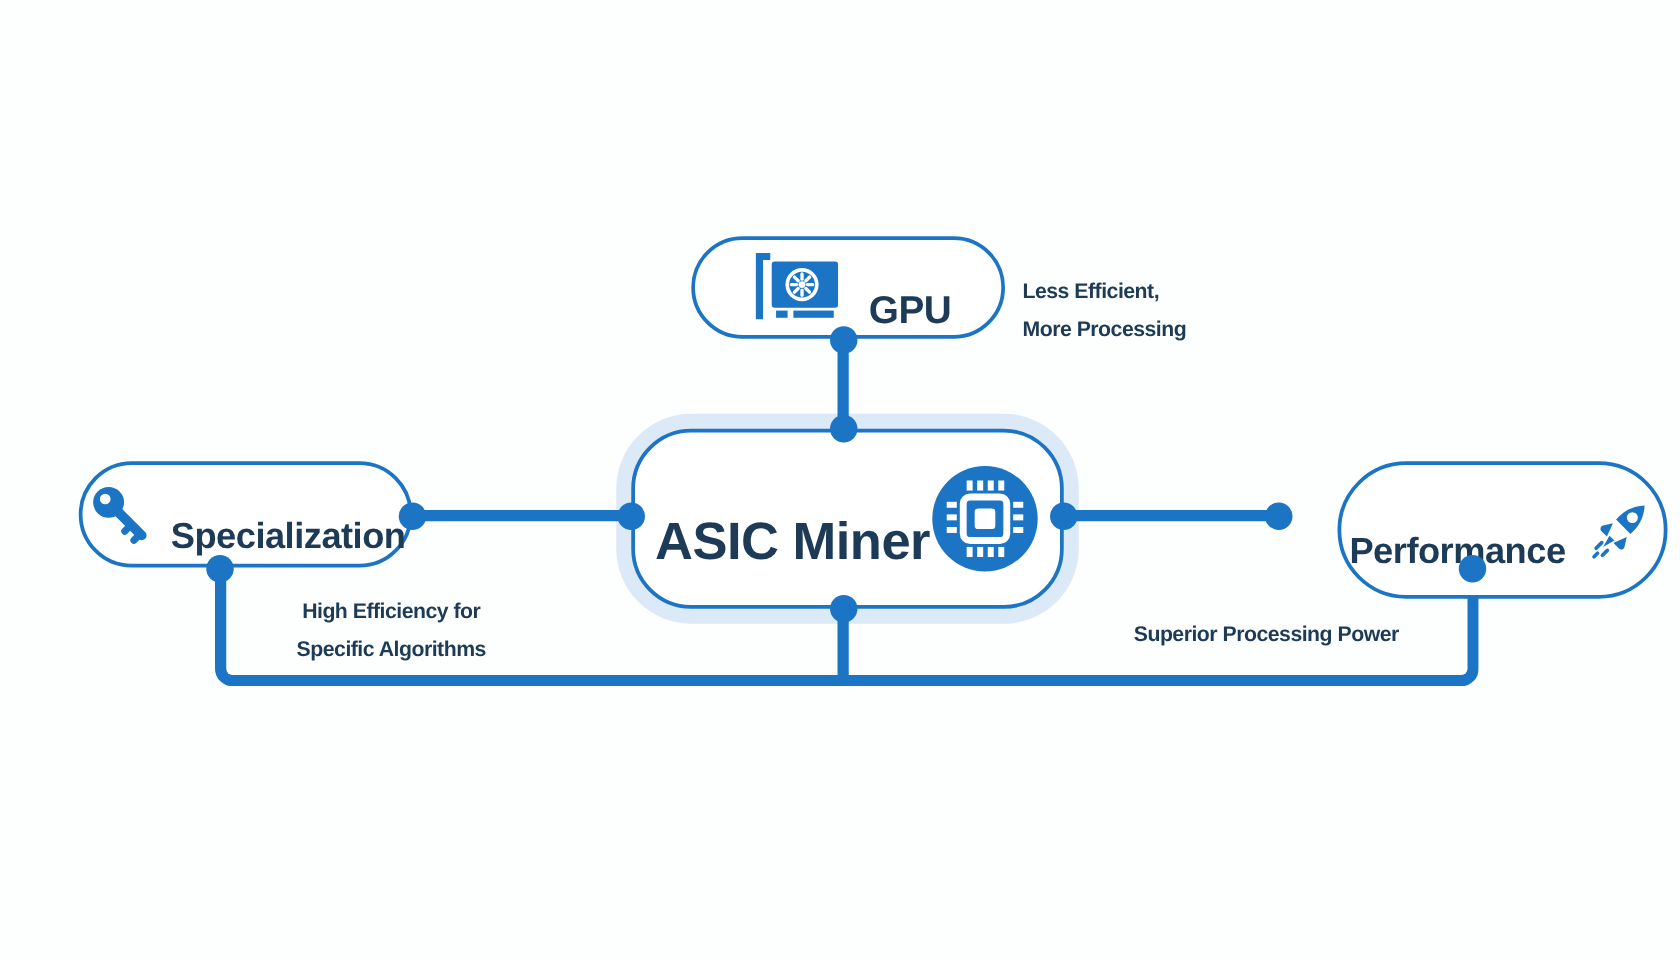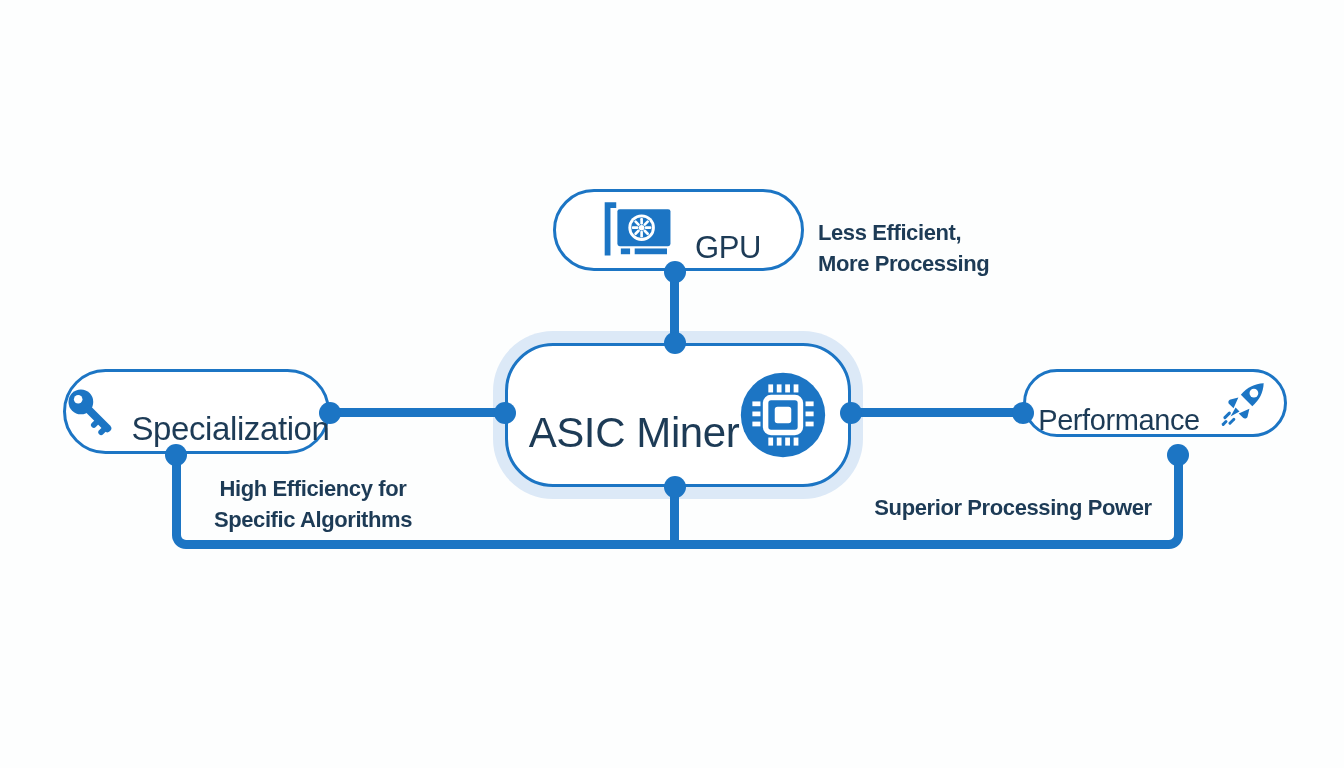--- a/index.html
+++ b/index.html
@@ -9,32 +9,32 @@
   }
   .glow{position:absolute;left:493px;top:331px;width:370px;height:168px;
     border-radius:60px;background:#dce9f7;}
   .line{position:absolute;background:#1c75c4;border-radius:5px;}
   .bottom-path{position:absolute;left:172px;top:455px;width:1011px;height:94px;
     box-sizing:border-box;border-left:9px solid #1c75c4;border-right:9px solid #1c75c4;
     border-bottom:9px solid #1c75c4;border-radius:0 0 14px 14px;}
   .node{position:absolute;display:flex;align-items:center;justify-content:center;
     background:#ffffff;border:3px solid #1c75c4;box-sizing:border-box;}
   .pill{border-radius:70px;}
-  .label{color:#1d3b56;font-weight:normal;letter-spacing:-0.4px;white-space:nowrap;margin-top:35px;}
+  .label{color:#1d3b56;font-weight:bold;letter-spacing:-0.4px;white-space:nowrap;margin-top:35px;}
   .dot{position:absolute;width:22px;height:22px;border-radius:50%;background:#1c75c4;}
-  .annotation{position:absolute;color:#1d3b56;font-weight:bold;font-size:22px;
+  .annotation{position:absolute;color:#1d3b56;font-weight:bold;font-size:17px;
     line-height:31px;letter-spacing:-0.4px;}
   .icon{display:flex;align-items:center;justify-content:center;flex:0 0 auto;}
   .node-gpu{left:553px;top:189px;width:251px;height:82px;gap:17px;}
   .node-gpu .label{font-size:31px;}
   .node-center{left:505px;top:343px;width:346px;height:144px;border-radius:48px;}
   .node-center .label{font-size:42px;}
   .node-spec{left:63px;top:369px;width:267px;height:85px;gap:12px;}
-  .node-spec .label{font-size:33px;}
-  .node-perf{left:1023px;top:369px;width:264px;height:68px;gap:16px;}
+  .node-spec .label{font-size:29px;}
+  .node-perf{left:1070px;top:369px;width:264px;height:110px;gap:16px;}
   .node-perf .label{font-size:29px;}
 </style>
 </head>
 <body>
 
 <div class="canvas">
 
   <div class="glow"></div>
 
   <div class="line" style="left:670px;top:270px;width:9px;height:76px;"></div>

